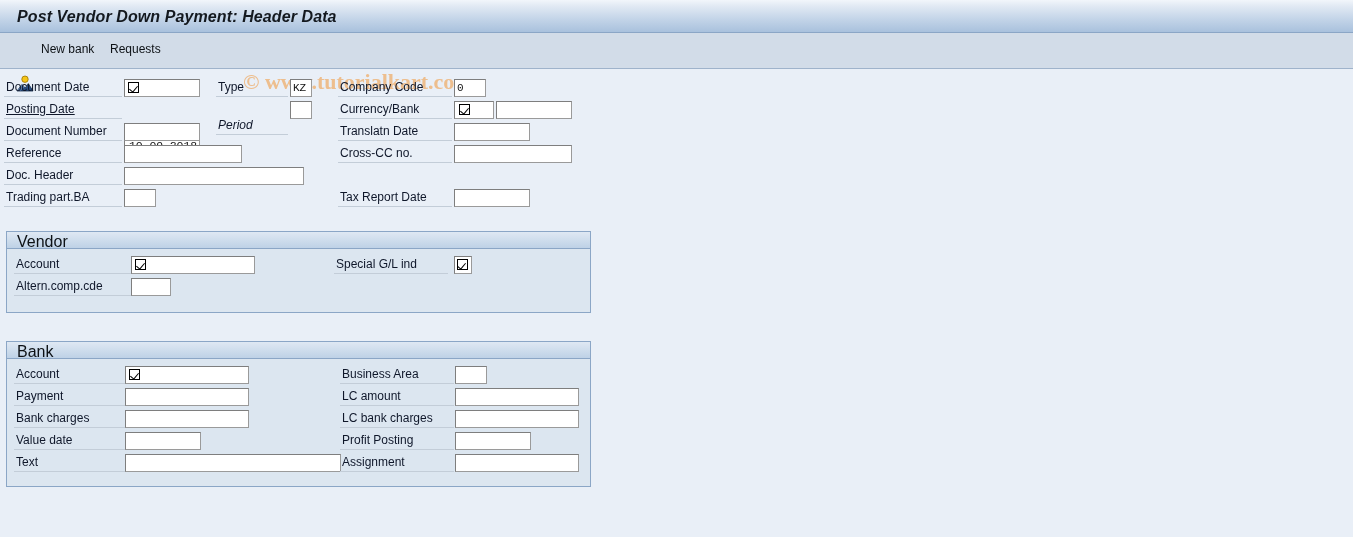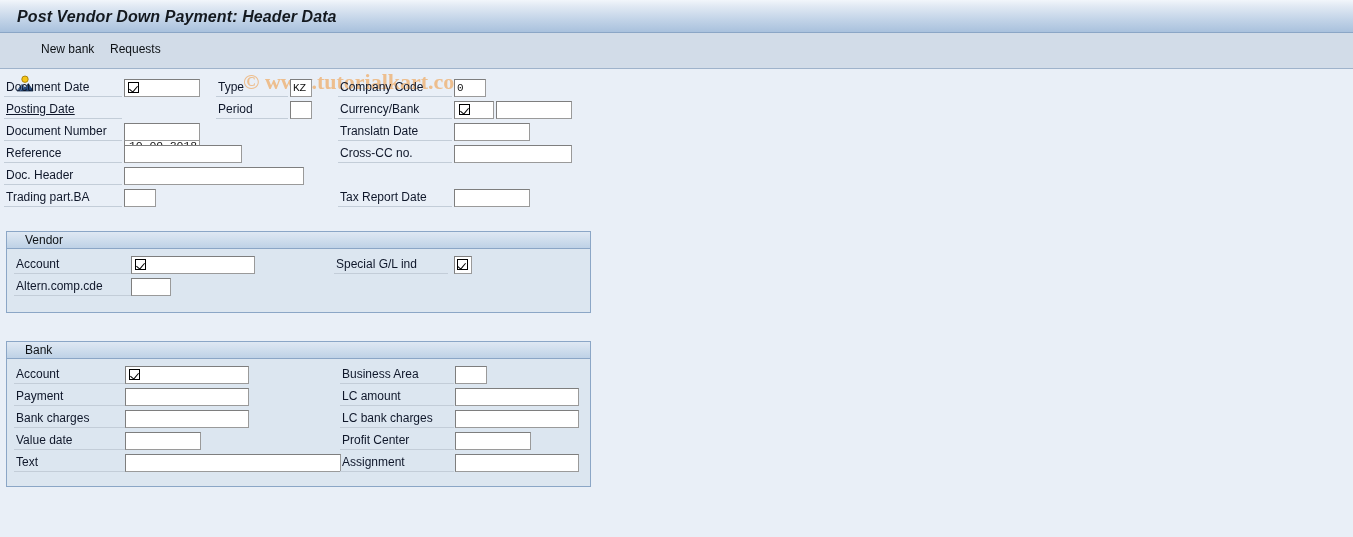--- a/index.html
+++ b/index.html
@@ -144,24 +144,23 @@
     left: 0; top: 0;
     height: 17px;
     background: linear-gradient(to bottom, #dfe8f3 0%, #cddcec 55%, #bed1e6 100%);
     border-bottom: 1px solid #8ba6c6;
     box-sizing: border-box;
     width: 100%;
   }
   .panel-head span {
     position: absolute;
     left: 10px; top: 1px;
-    font-size: 12px;
+    font-size: 16px;
     color: #0d1115;
     white-space: nowrap;
-    margin-left: 8px;
   }
 </style>
 </head>
 <body>
 
 <div id="title-bar">
   <div class="title-text">Post Vendor Down Payment: Header Data</div>
 </div>
 
 <div id="toolbar">
@@ -189,21 +188,21 @@
   <div class="fld" style="left:124px; top:79px;  width:76px;">
     <span class="reqmark" style="left:3px; top:2px;"></span>
   </div>
   <div class="fld mono" style="left:124px; top:101px; width:76px; text-align:right;">10.09.2018</div>
   <div class="fld" style="left:124px; top:123px; width:76px;"></div>
   <div class="fld" style="left:124px; top:145px; width:118px;"></div>
   <div class="fld" style="left:124px; top:167px; width:180px;"></div>
   <div class="fld" style="left:124px; top:189px; width:32px;"></div>
 
   <div class="lbl" style="left:216px; top:79px;  width:72px;">Type</div>
-  <div class="lbl" style="left:216px; top:101px; width:72px;">Period</div>
+  <div class="lbl" style="left:216px; top:117px; width:72px;font-style:italic;">Period</div>
   <div class="fld small-val" style="left:290px; top:79px;  width:22px;">KZ</div>
   <div class="fld" style="left:290px; top:101px; width:22px;"></div>
 
   <div class="lbl" style="left:338px; top:79px;  width:114px;">Company Code</div>
   <div class="lbl" style="left:338px; top:101px; width:114px;">Currency/Bank</div>
   <div class="lbl" style="left:338px; top:123px; width:114px;">Translatn Date</div>
   <div class="lbl" style="left:338px; top:145px; width:114px;">Cross-CC no.</div>
   <div class="lbl" style="left:338px; top:189px; width:114px;">Tax Report Date</div>
 
   <div class="fld small-val" style="left:454px; top:79px; width:32px;">0</div>
@@ -249,21 +248,21 @@
     <span class="reqmark" style="left:3px; top:2px;"></span>
   </div>
   <div class="fld" style="left:118px; top:46px;  width:124px;"></div>
   <div class="fld" style="left:118px; top:68px;  width:124px;"></div>
   <div class="fld" style="left:118px; top:90px;  width:76px;"></div>
   <div class="fld" style="left:118px; top:112px; width:216px;"></div>
 
   <div class="lbl" style="left:333px; top:24px;  width:114px;">Business Area</div>
   <div class="lbl" style="left:333px; top:46px;  width:114px;">LC amount</div>
   <div class="lbl" style="left:333px; top:68px;  width:114px;">LC bank charges</div>
-  <div class="lbl" style="left:333px; top:90px;  width:114px;">Profit Center</div>
+  <div class="lbl" style="left:333px; top:90px;  width:114px;">Profit Posting</div>
   <div class="lbl" style="left:333px; top:112px; width:114px;">Assignment</div>
 
   <div class="fld" style="left:448px; top:24px;  width:32px;"></div>
   <div class="fld" style="left:448px; top:46px;  width:124px;"></div>
   <div class="fld" style="left:448px; top:68px;  width:124px;"></div>
   <div class="fld" style="left:448px; top:90px;  width:76px;"></div>
   <div class="fld" style="left:448px; top:112px; width:124px;"></div>
 </div>
 
 </body></html>

